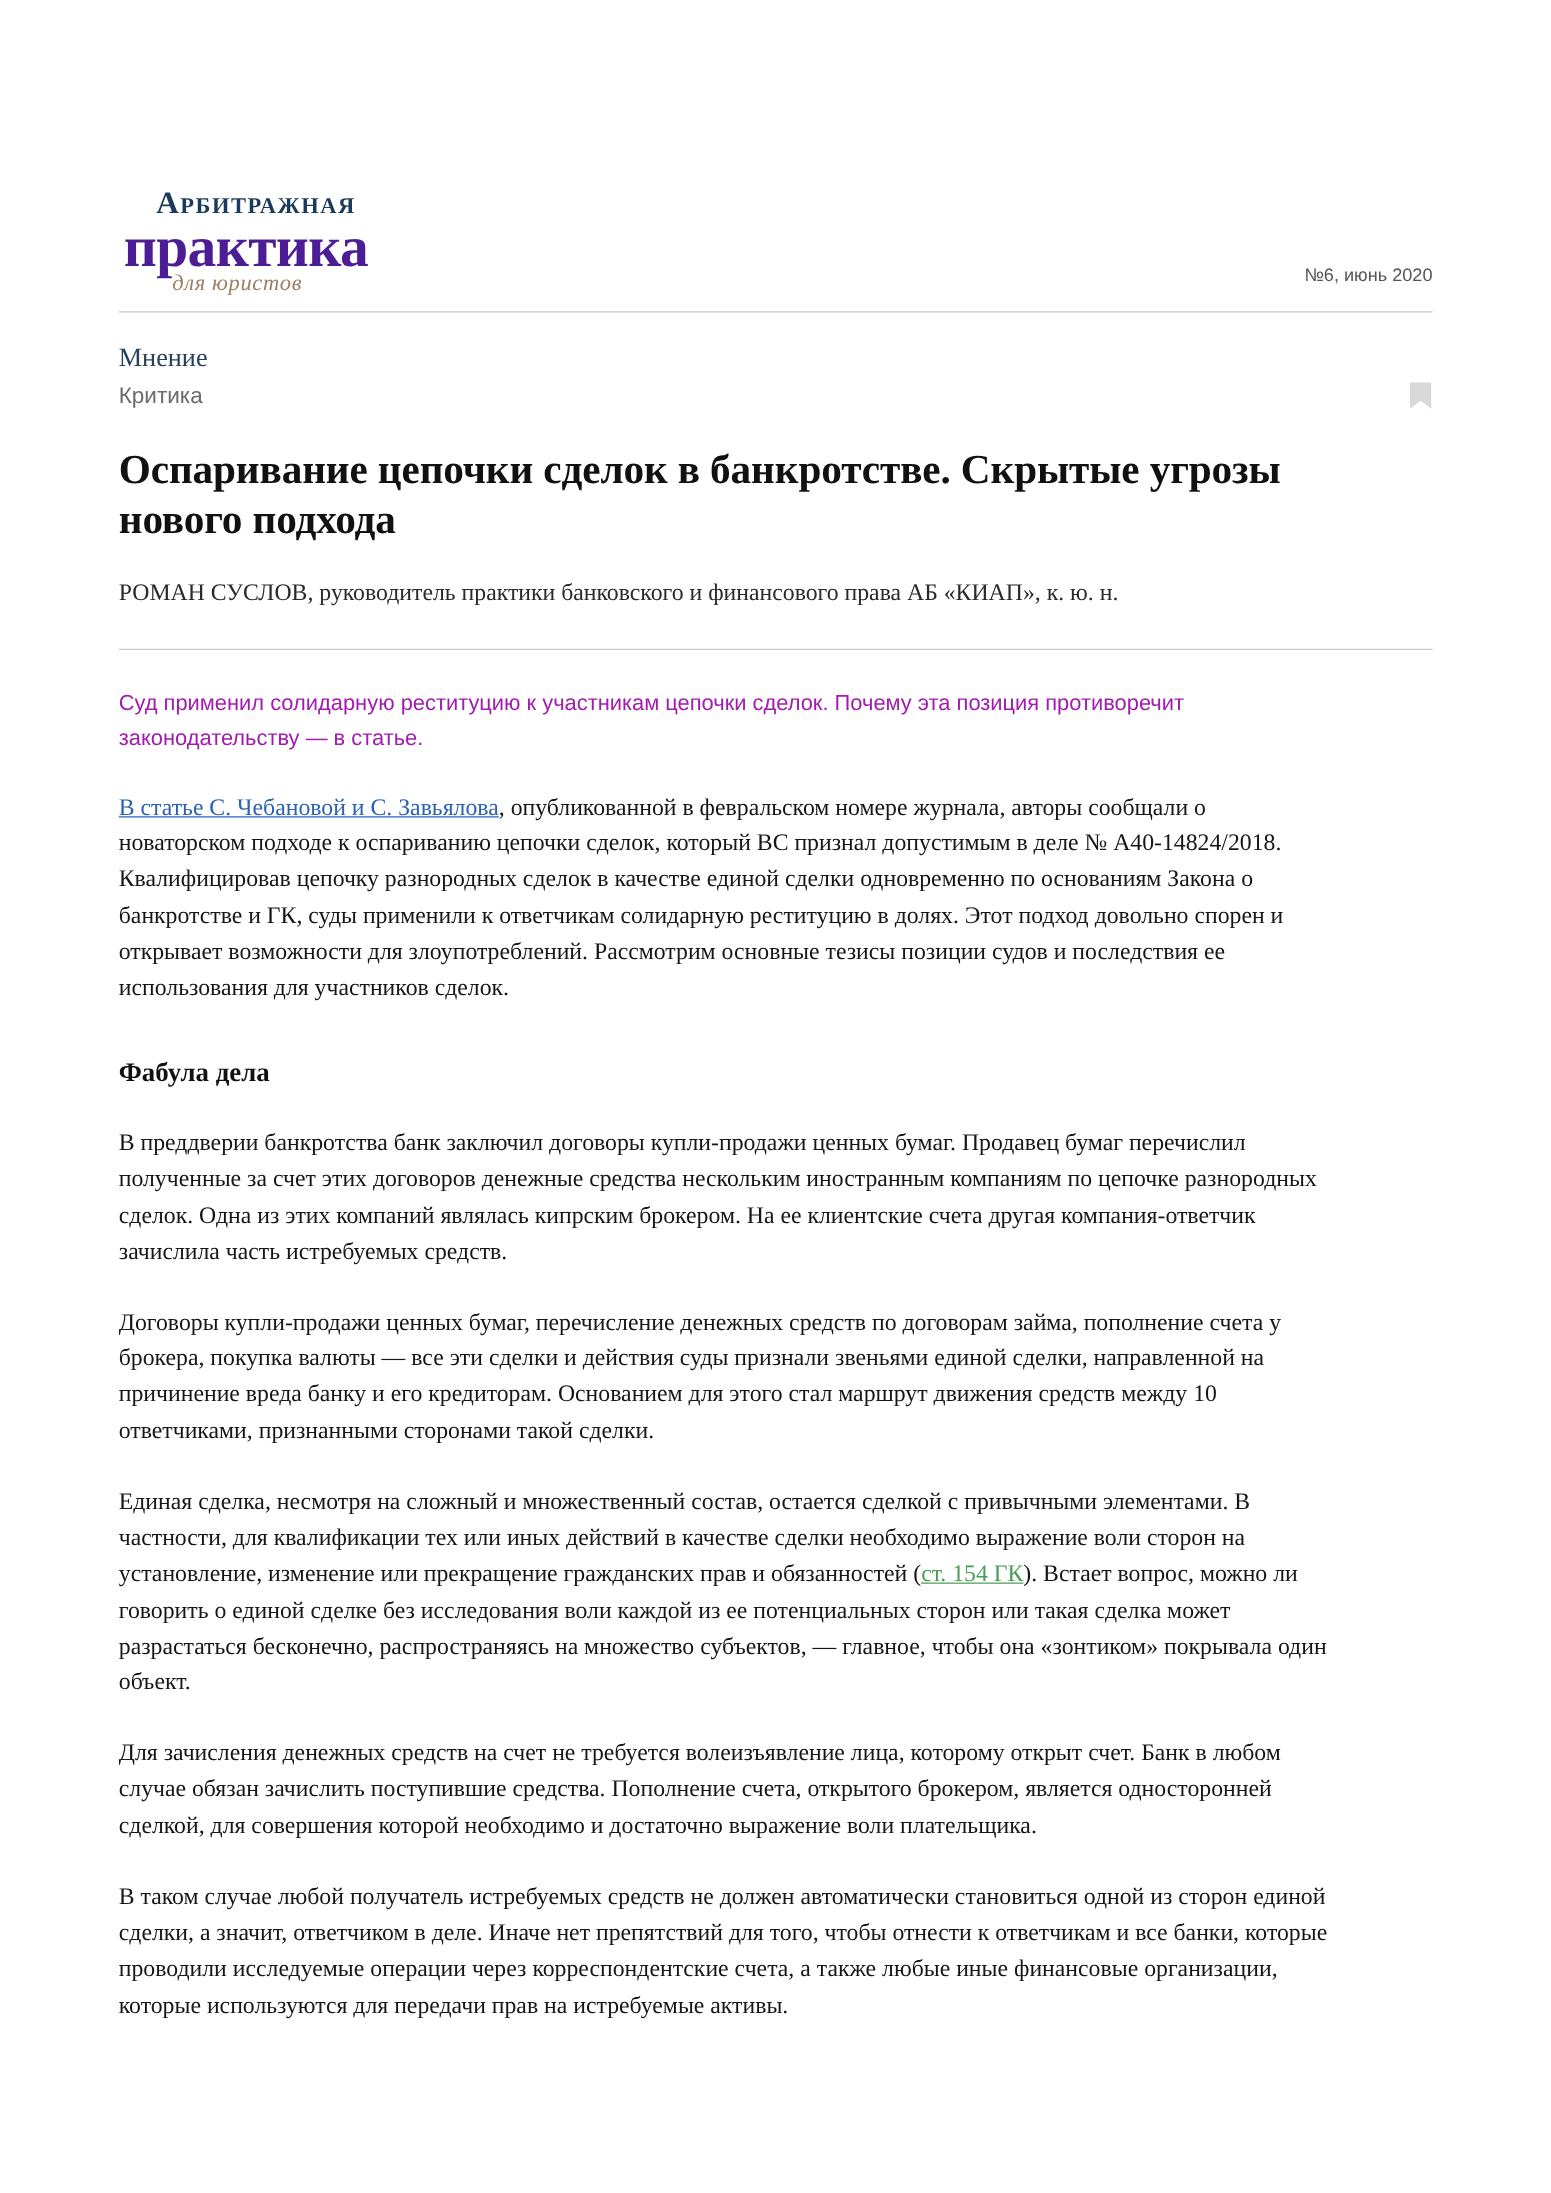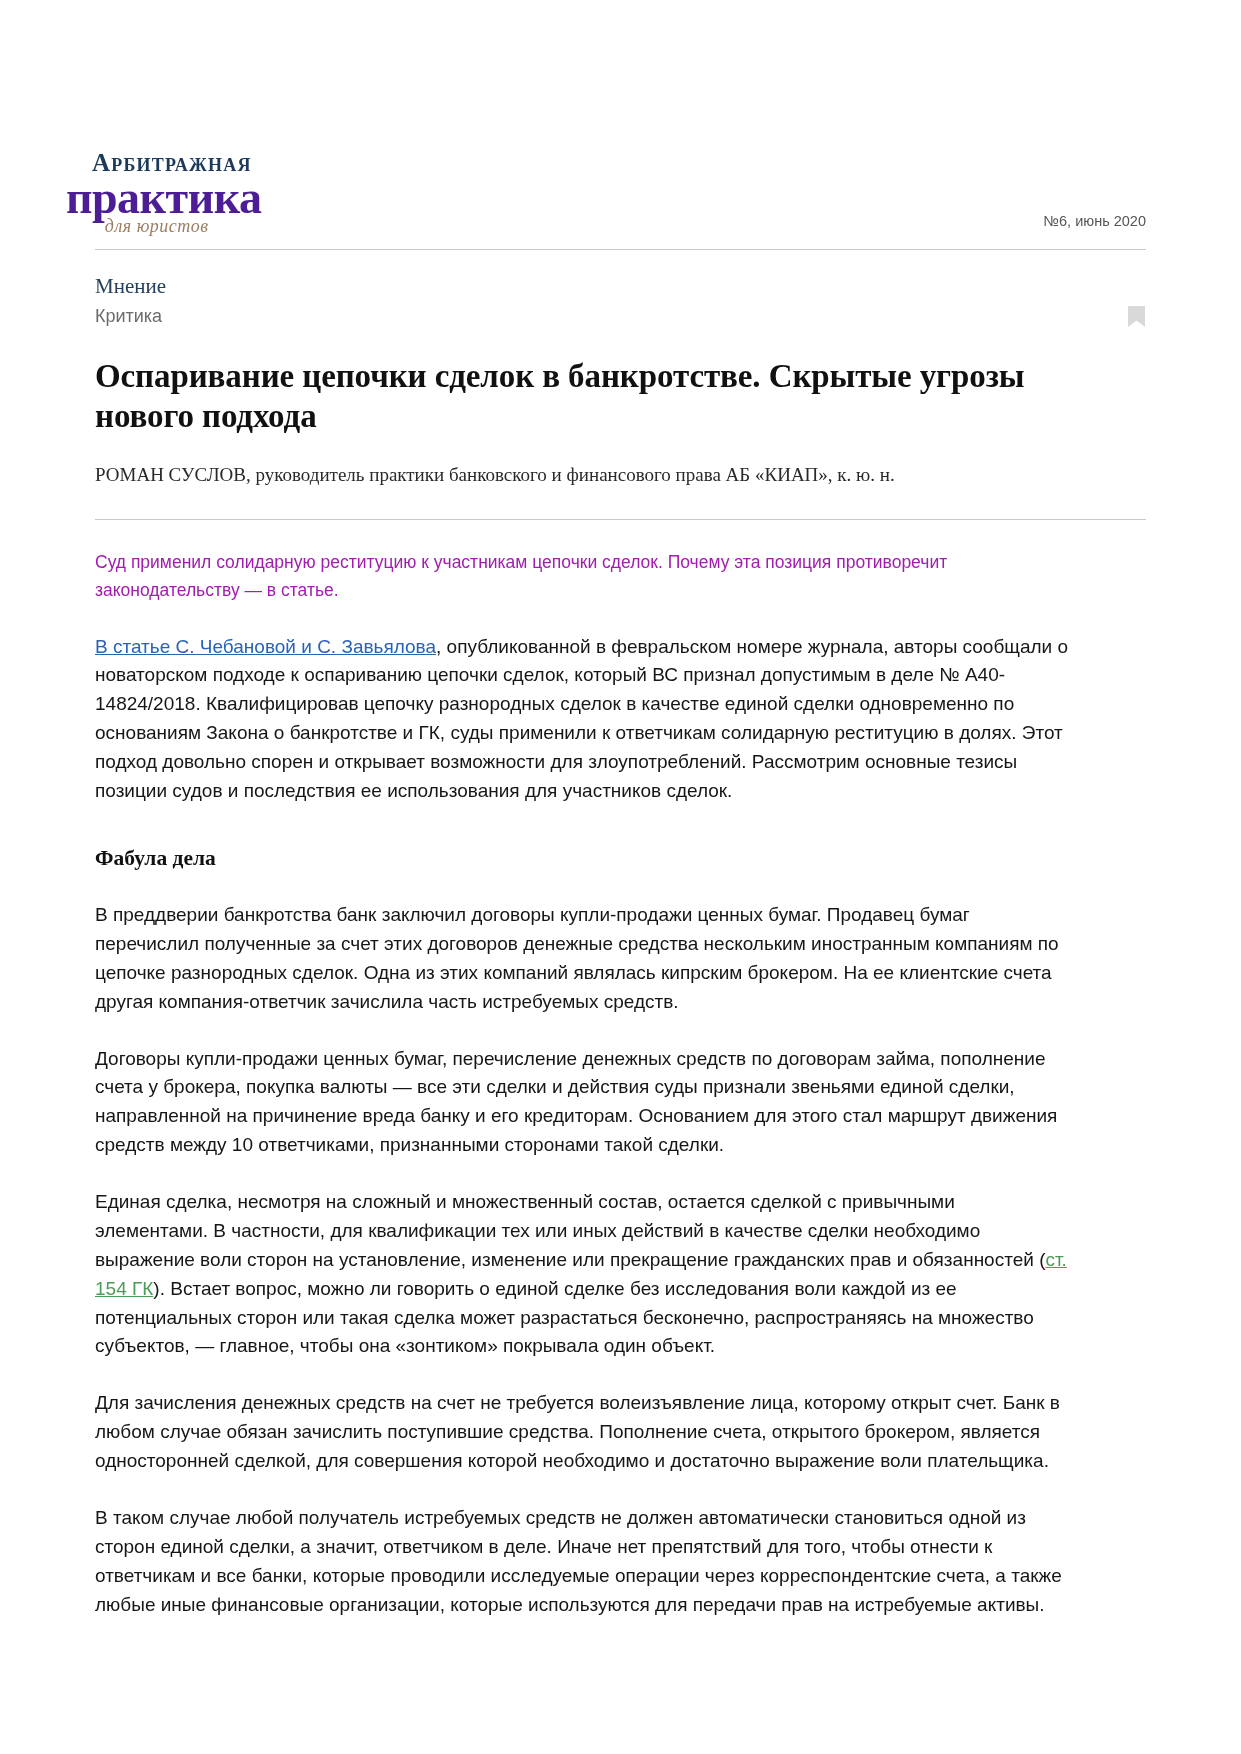--- a/index.html
+++ b/index.html
@@ -22,21 +22,21 @@
     min-height: 1754px;
     padding: 0;
     position: relative;
   }
 
   
   .masthead {
     display: flex;
     align-items: flex-end;
     justify-content: space-between;
-    padding: 150px 95px 0 66px;
+    padding: 150px 95px 0 99px;
   }
 
   .logo-block {
     line-height: 1;
     user-select: none;
   }
   .logo-line1 {
     font-family: "Liberation Serif", "DejaVu Serif", serif;
     font-variant: small-caps;
     font-weight: bold;
@@ -143,21 +143,21 @@
     font-family: Liberation Sans, sans-serif;
     font-size: 17.5px;
     line-height: 1.62;
     color: #a21caf;
     margin-top: 28px;
     max-width: 960px;
   }
 
   
   .body-p {
-    font-family: Liberation Sans, sans-serif;
+    font-family: Liberation Serif, serif;
     font-size: 19px;
     line-height: 1.52;
     color: #161616;
     margin-top: 28px;
     max-width: 975px;
     text-align: left;
   }
 
   .section-h {
     font-family: "Liberation Serif", "DejaVu Serif", serif;

